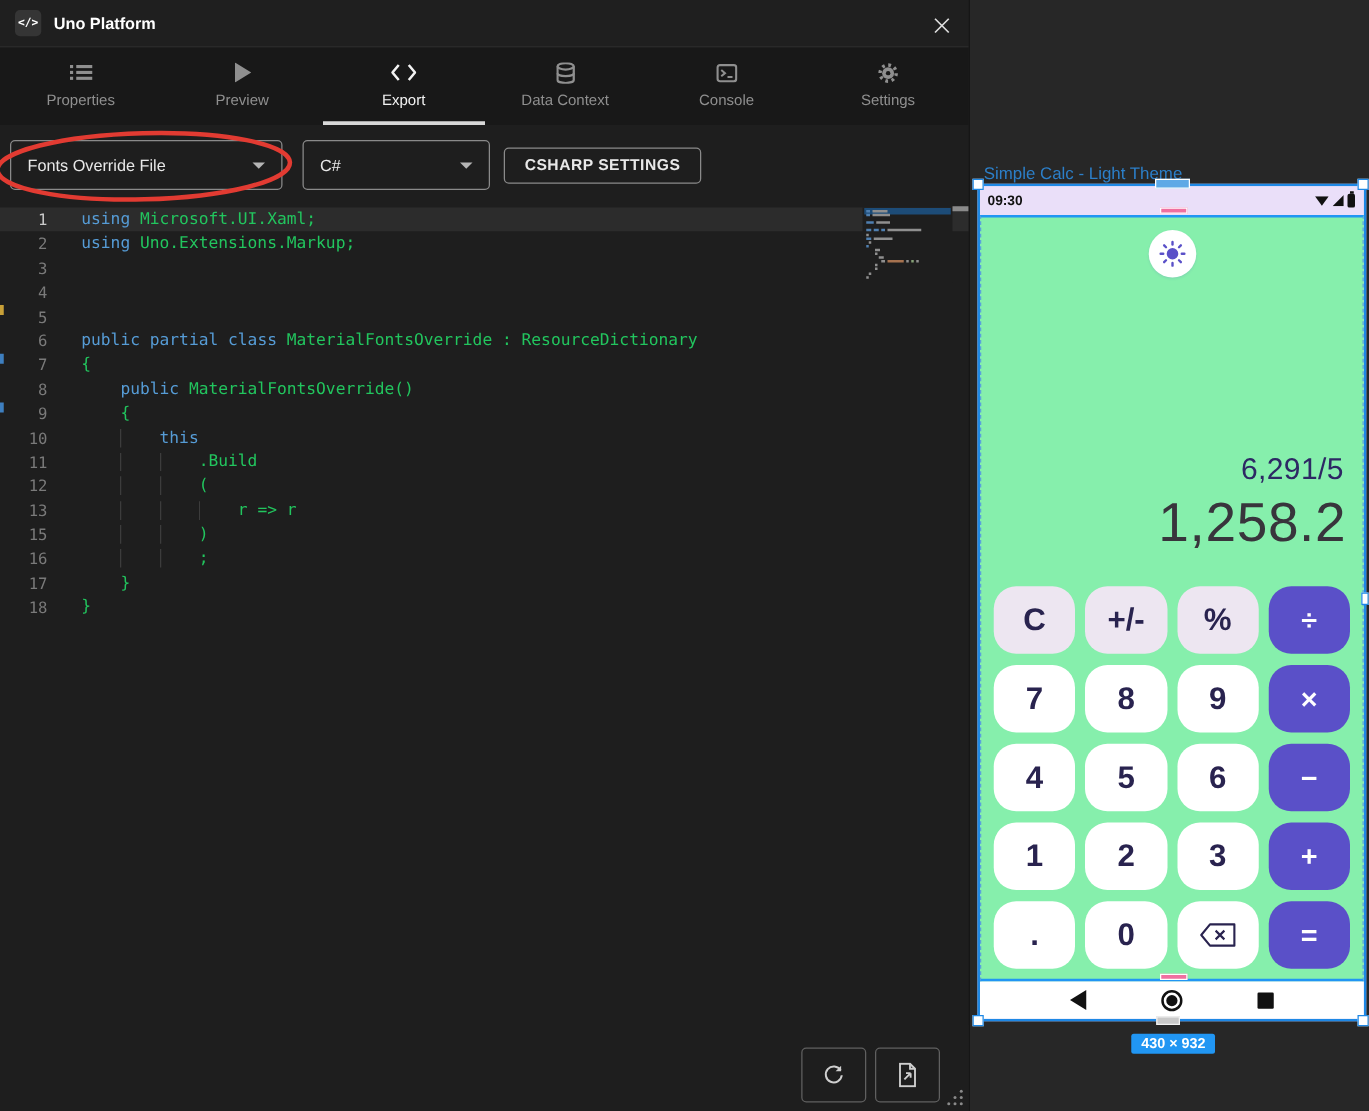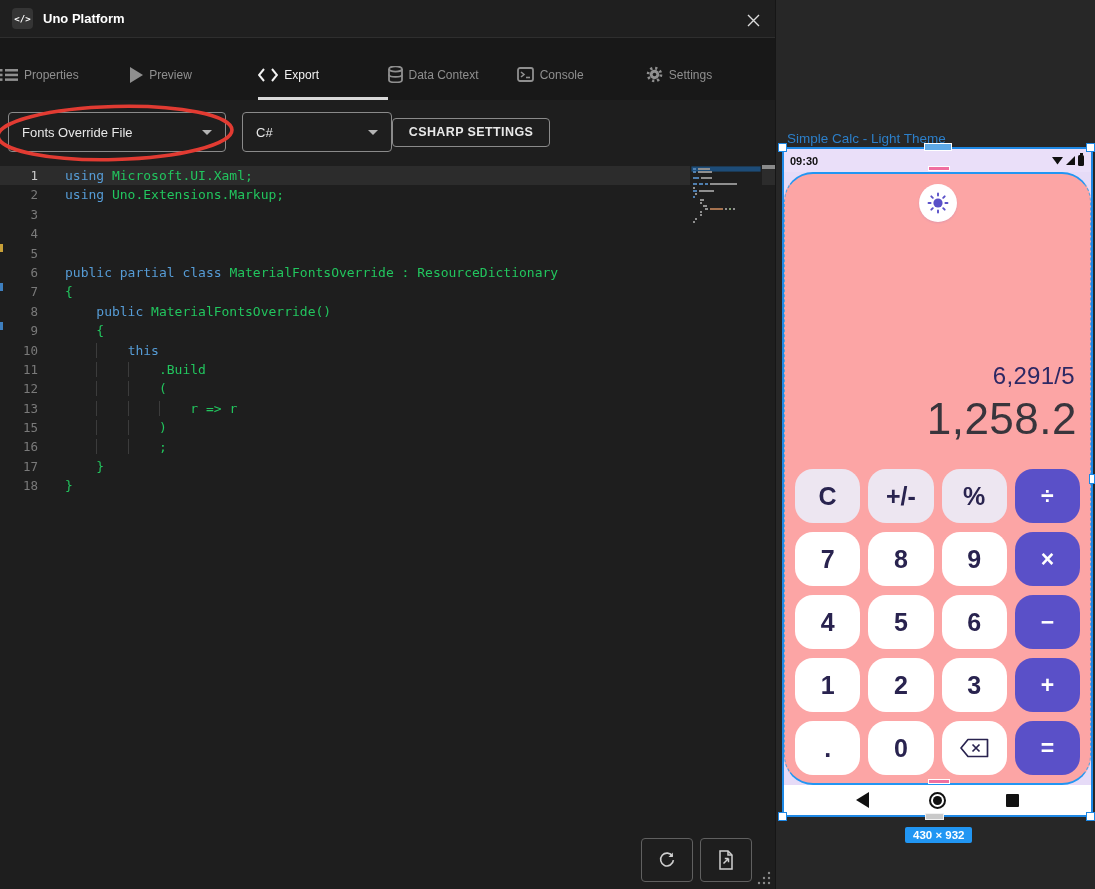--- a/index.html
+++ b/index.html
@@ -13,35 +13,35 @@
   .titlebar { height:38px; background:#1f1f1f; border-bottom:1px solid #2e2e2e;
               display:flex; align-items:center; padding:0 12px; gap:10px; }
   .logo { width:21px; height:21px; background:#353535; border-radius:4px; color:#fff;
           font-family:"DejaVu Sans Mono",monospace; font-size:9px; font-weight:bold;
           display:flex; align-items:center; justify-content:center; }
   .title { color:#ffffff; font-size:13px; font-weight:bold; }
   .closebtn { position:absolute; right:10px; top:8px; width:24px; height:24px; background:none;
               border:none; display:flex; align-items:center; justify-content:center; cursor:pointer; }
 
   .tabs { height:62px; background:#181818; display:grid; grid-template-columns:repeat(6,1fr); }
-  .tab { display:flex; align-items:center; justify-content:flex-start;
+  .tab { display:flex; flex-direction:column; align-items:center; justify-content:flex-start;
          padding-top:11px; gap:6px; color:#8f8f8f; font-size:12px; cursor:pointer; position:relative; }
   .tab svg { display:block; }
   .tab.active { color:#f2f2f2; box-shadow: inset 0 -3px 0 #d8d8d8; }
   .tab .ticon { height:18px; display:flex; align-items:center; }
 
   .toolbar { position:relative; height:64px; display:flex; align-items:center; padding:0 8px; background:#1e1e1e; }
   .dropdown { height:40px; border:1px solid #8a8a8a; border-radius:4px; background:#1e1e1e;
               color:#e8e8e8; font-size:13px; display:flex; align-items:center;
               justify-content:space-between; padding:0 13px; cursor:pointer; }
   .dd-file { width:218px; }
   .dd-lang { width:150px; margin-left:16px; }
   .caret { width:0; height:0; border-left:5px solid transparent; border-right:5px solid transparent;
            border-top:5px solid #b5b5b5; }
-  .settingsbtn { height:29px; width:158px; border:1px solid #8a8a8a; border-radius:4px;
+  .settingsbtn { height:29px; width:158px; margin-left:11px; border:1px solid #8a8a8a; border-radius:4px;
                  background:transparent; color:#e8e8e8; font-size:12.5px; font-weight:bold;
                  letter-spacing:.4px; cursor:pointer; font-family:"Liberation Sans",sans-serif; }
   .annotation { position:absolute; left:-6px; top:2px; pointer-events:none; overflow:visible; }
 
   
   .editor { position:relative; height:656px; background:#1e1e1e; padding-top:2px;
             font-family:"DejaVu Sans Mono",monospace; font-size:13px; }
   .cl { display:flex; height:19.4px; line-height:19.4px; white-space:pre; }
   .cl .gut { width:38px; flex:none; text-align:right; color:#7a7a7a; font-size:12.5px; }
   .cl .code { margin-left:27px; }
@@ -70,23 +70,23 @@
 
   .phone { position:absolute; left:6px; top:147px; width:311px; height:670px;
            border:2px solid #1E88E5; background:#E6DBF7; display:flex; flex-direction:column; }
   .statusbar { height:23px; background:#EADFF9; display:flex; align-items:center;
                justify-content:space-between; padding:0 7px 0 6px; flex:none; }
   .sb-time { font-size:11px; font-weight:bold; color:#111; }
   .sb-icons { display:flex; align-items:center; gap:3px; }
   .batt { width:6px; height:11px; background:#111; border-radius:1.5px; position:relative; }
   .batt::before { content:""; position:absolute; top:-2px; left:1.5px; width:3px; height:2px; background:#111; }
 
-  .apparea { flex:1; position:relative; background:#fca5a5;
+  .apparea { flex:1; position:relative; background:#86efac;
              border-top:2px solid #2196F3; border-bottom:2px solid #2196F3;
-             border-left:1px dashed #5AA2DC; border-right:1px dashed #5AA2DC;border-radius:29px; }
+             border-left:1px dashed #5AA2DC; border-right:1px dashed #5AA2DC; }
   .theme-toggle { position:absolute; top:10px; left:50%; transform:translateX(-50%);
                   width:38px; height:38px; border-radius:50%; background:#fff; border:none;
                   display:flex; align-items:center; justify-content:center; cursor:pointer;
                   box-shadow:0 1px 2px rgba(90,80,200,.15); }
   .expr { position:absolute; right:15px; top:188px; font-size:24px; color:#2D2864; letter-spacing:.3px; }
   .result { position:absolute; right:13px; top:220px; font-size:44px; color:#38353C; letter-spacing:.5px; }
 
   .keypad { position:absolute; left:10px; right:10px; bottom:8px; display:grid;
             grid-template-columns:repeat(4,1fr); grid-auto-rows:54px; gap:9px 8px; }
   .key { border:none; border-radius:18px; display:flex; align-items:center; justify-content:center;

